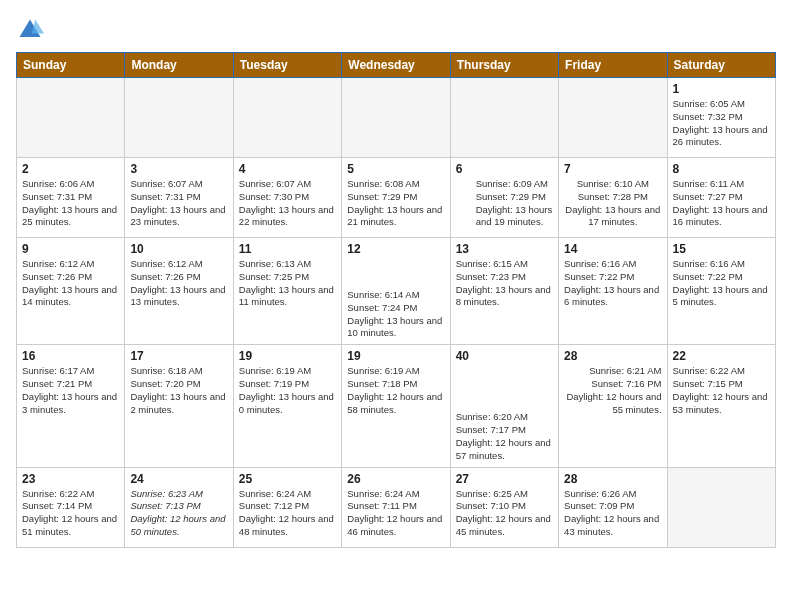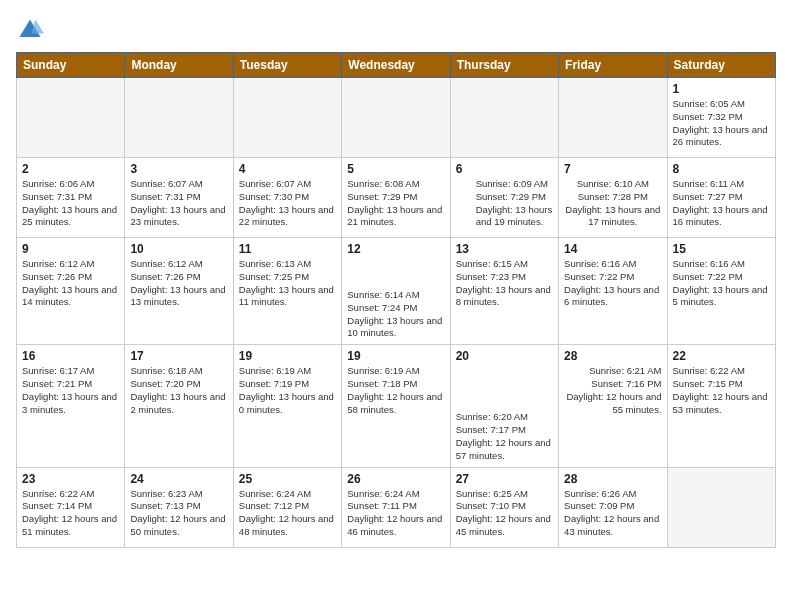--- a/index.html
+++ b/index.html
@@ -240,21 +240,21 @@
 Sunset: 7:19 PM
 Daylight: 13 hours and 0 minutes.</div>
         </td>
         <td>
           <span class="day-num">19</span>
           <div class="day-info" style="white-space: pre-line;">Sunrise: 6:19 AM
 Sunset: 7:18 PM
 Daylight: 12 hours and 58 minutes.</div>
         </td>
         <td>
-          <span class="day-num">20</span>
+          <span class="day-num">40</span>
           <div class="day-info" style="white-space: pre-line; margin-top: 48px;">Sunrise: 6:20 AM
 Sunset: 7:17 PM
 Daylight: 12 hours and 57 minutes.</div>
         </td>
         <td>
           <span class="day-num">28</span>
           <div class="day-info" style="white-space: pre-line; text-align: right;">Sunrise: 6:21 AM
 Sunset: 7:16 PM
 Daylight: 12 hours and 55 minutes.</div>
         </td>
@@ -267,21 +267,21 @@
       </tr>
       <tr>
         <td>
           <span class="day-num">23</span>
           <div class="day-info" style="white-space: pre-line;">Sunrise: 6:22 AM
 Sunset: 7:14 PM
 Daylight: 12 hours and 51 minutes.</div>
         </td>
         <td>
           <span class="day-num">24</span>
-          <div class="day-info" style="white-space: pre-line;">Sunrise: 6:23 AM
+          <div class="day-info" style="white-space: pre-line; font-style: italic;">Sunrise: 6:23 AM
 Sunset: 7:13 PM
 Daylight: 12 hours and 50 minutes.</div>
         </td>
         <td>
           <span class="day-num">25</span>
           <div class="day-info" style="white-space: pre-line;">Sunrise: 6:24 AM
 Sunset: 7:12 PM
 Daylight: 12 hours and 48 minutes.</div>
         </td>
         <td>

